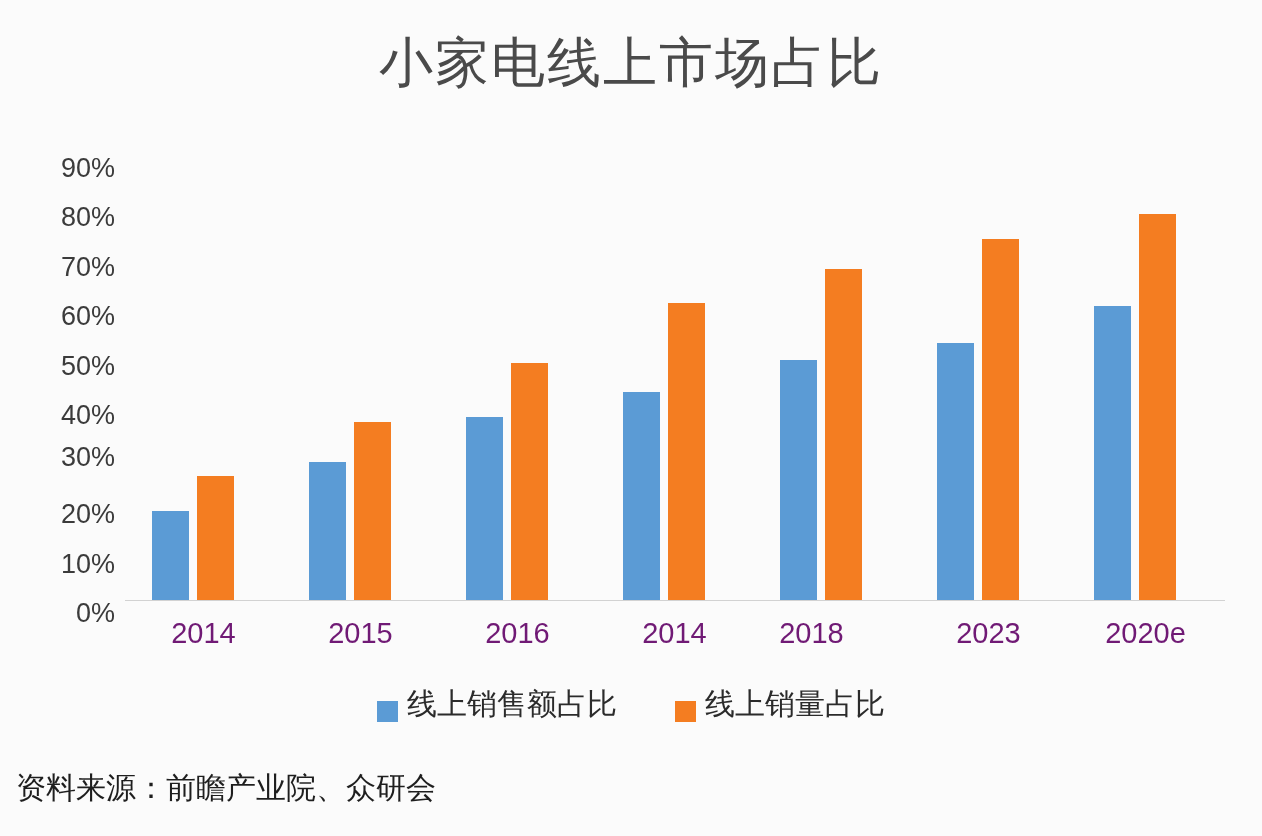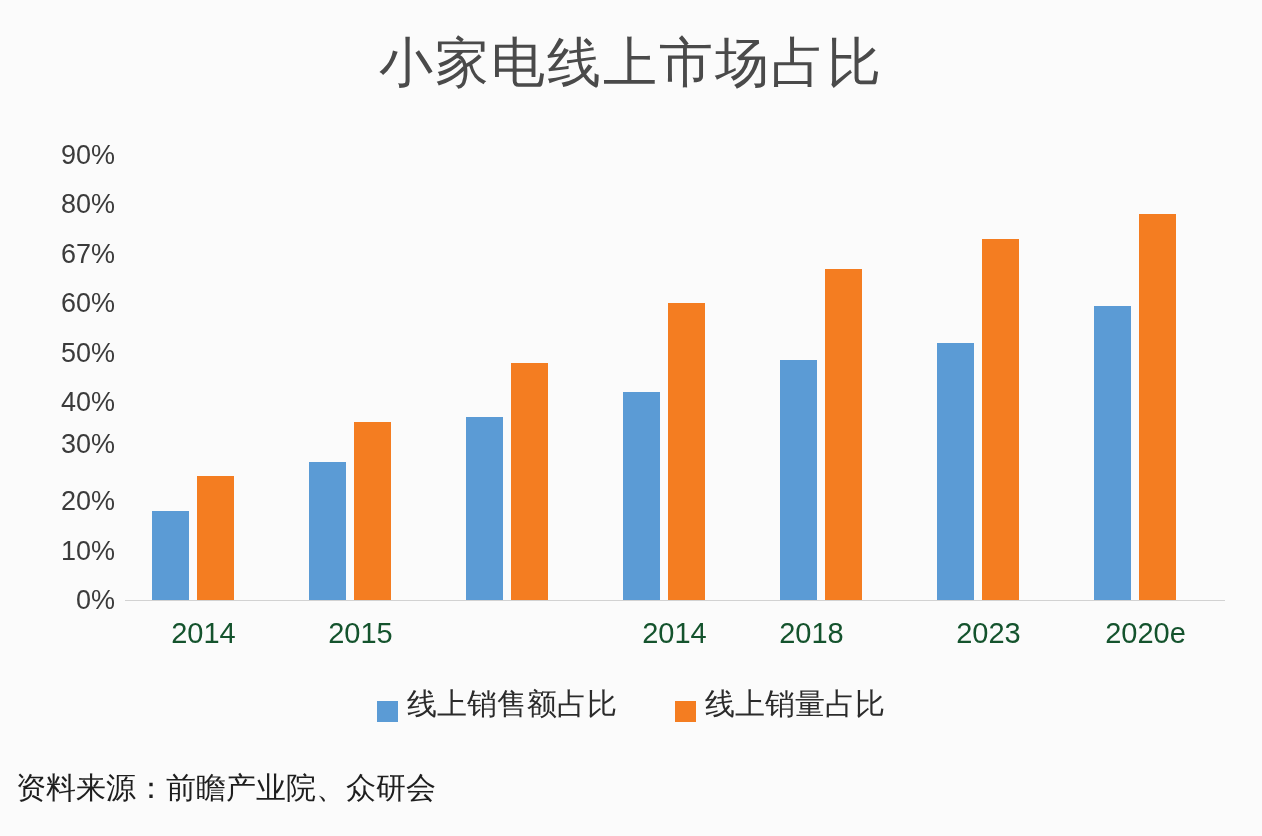--- a/index.html
+++ b/index.html
@@ -59,20 +59,21 @@
   .y-tick {
     position: absolute;
     right: 0;
     width: 92px;
     text-align: right;
     font-size: 27px;
     line-height: 27px;
     color: #3b3b3b;
     transform: translateY(-50%);
     white-space: nowrap;
+    margin-top: 13px;
   }
   #y-axis-labels {
     position: absolute;
     left: 0;
     top: 0;
     width: 115px;
     height: 836px;
   }
 
   
@@ -104,21 +105,21 @@
     width: 1100px;
     height: 50px;
   }
   .x-tick {
     position: absolute;
     top: 0;
     width: 157px;
     text-align: center;
     font-size: 29px;
     line-height: 42px;
-    color: #14532d;
+    color: #701a75;
     white-space: nowrap;
   }
 
   
   #legend {
     position: absolute;
     left: 0;
     top: 686px;
     width: 1262px;
     display: flex;
@@ -162,21 +163,21 @@
   <div id="chart-title">小家电线上市场占比</div>
 
   <div id="y-axis-labels">
       <div class="y-tick" style="top: 600px;">0%</div>
       <div class="y-tick" style="top: 550.556px;">10%</div>
       <div class="y-tick" style="top: 501.111px;">20%</div>
       <div class="y-tick" style="top: 444px;">30%</div>
       <div class="y-tick" style="top: 402.222px;">40%</div>
       <div class="y-tick" style="top: 352.778px;">50%</div>
       <div class="y-tick" style="top: 303.333px;">60%</div>
-      <div class="y-tick" style="top: 253.889px;">67%</div>
+      <div class="y-tick" style="top: 253.889px;">70%</div>
       <div class="y-tick" style="top: 204.444px;">80%</div>
       <div class="y-tick" style="top: 155px;">90%</div>
     </div>
 
   <div id="plot-area">
       <div class="bar-group" style="left: 0px;">
         <div class="bar series-0" title="线上销售额占比 2014: 18%" style="height: 89px; background: rgb(91, 155, 213);"></div>
         <div class="bar series-1" title="线上销量占比 2014: 25%" style="height: 123.611px; background: rgb(244, 125, 33);"></div>
       </div>
       <div class="bar-group" style="left: 157px;">
@@ -203,20 +204,21 @@
         <div class="bar series-0" title="线上销售额占比 2020e: 59.5%" style="height: 294.194px; background: rgb(91, 155, 213);"></div>
         <div class="bar series-1" title="线上销量占比 2020e: 78%" style="height: 385.667px; background: rgb(244, 125, 33);"></div>
       </div>
     </div>
 
   <div id="baseline-axis"></div>
 
   <div id="x-axis-labels">
       <div class="x-tick" style="left: 0px;">2014</div>
       <div class="x-tick" style="left: 157px;">2015</div>
+      <div class="x-tick" style="left: 314px;">2016</div>
       <div class="x-tick" style="left: 471px;">2014</div>
       <div class="x-tick" style="left: 608px;">2018</div>
       <div class="x-tick" style="left: 785px;">2023</div>
       <div class="x-tick" style="left: 942px;">2020e</div>
     </div>
 
   <div id="legend">
       <div class="legend-item">
         <span class="legend-swatch" style="background: rgb(91, 155, 213);"></span>
         <span class="legend-label">线上销售额占比</span>

